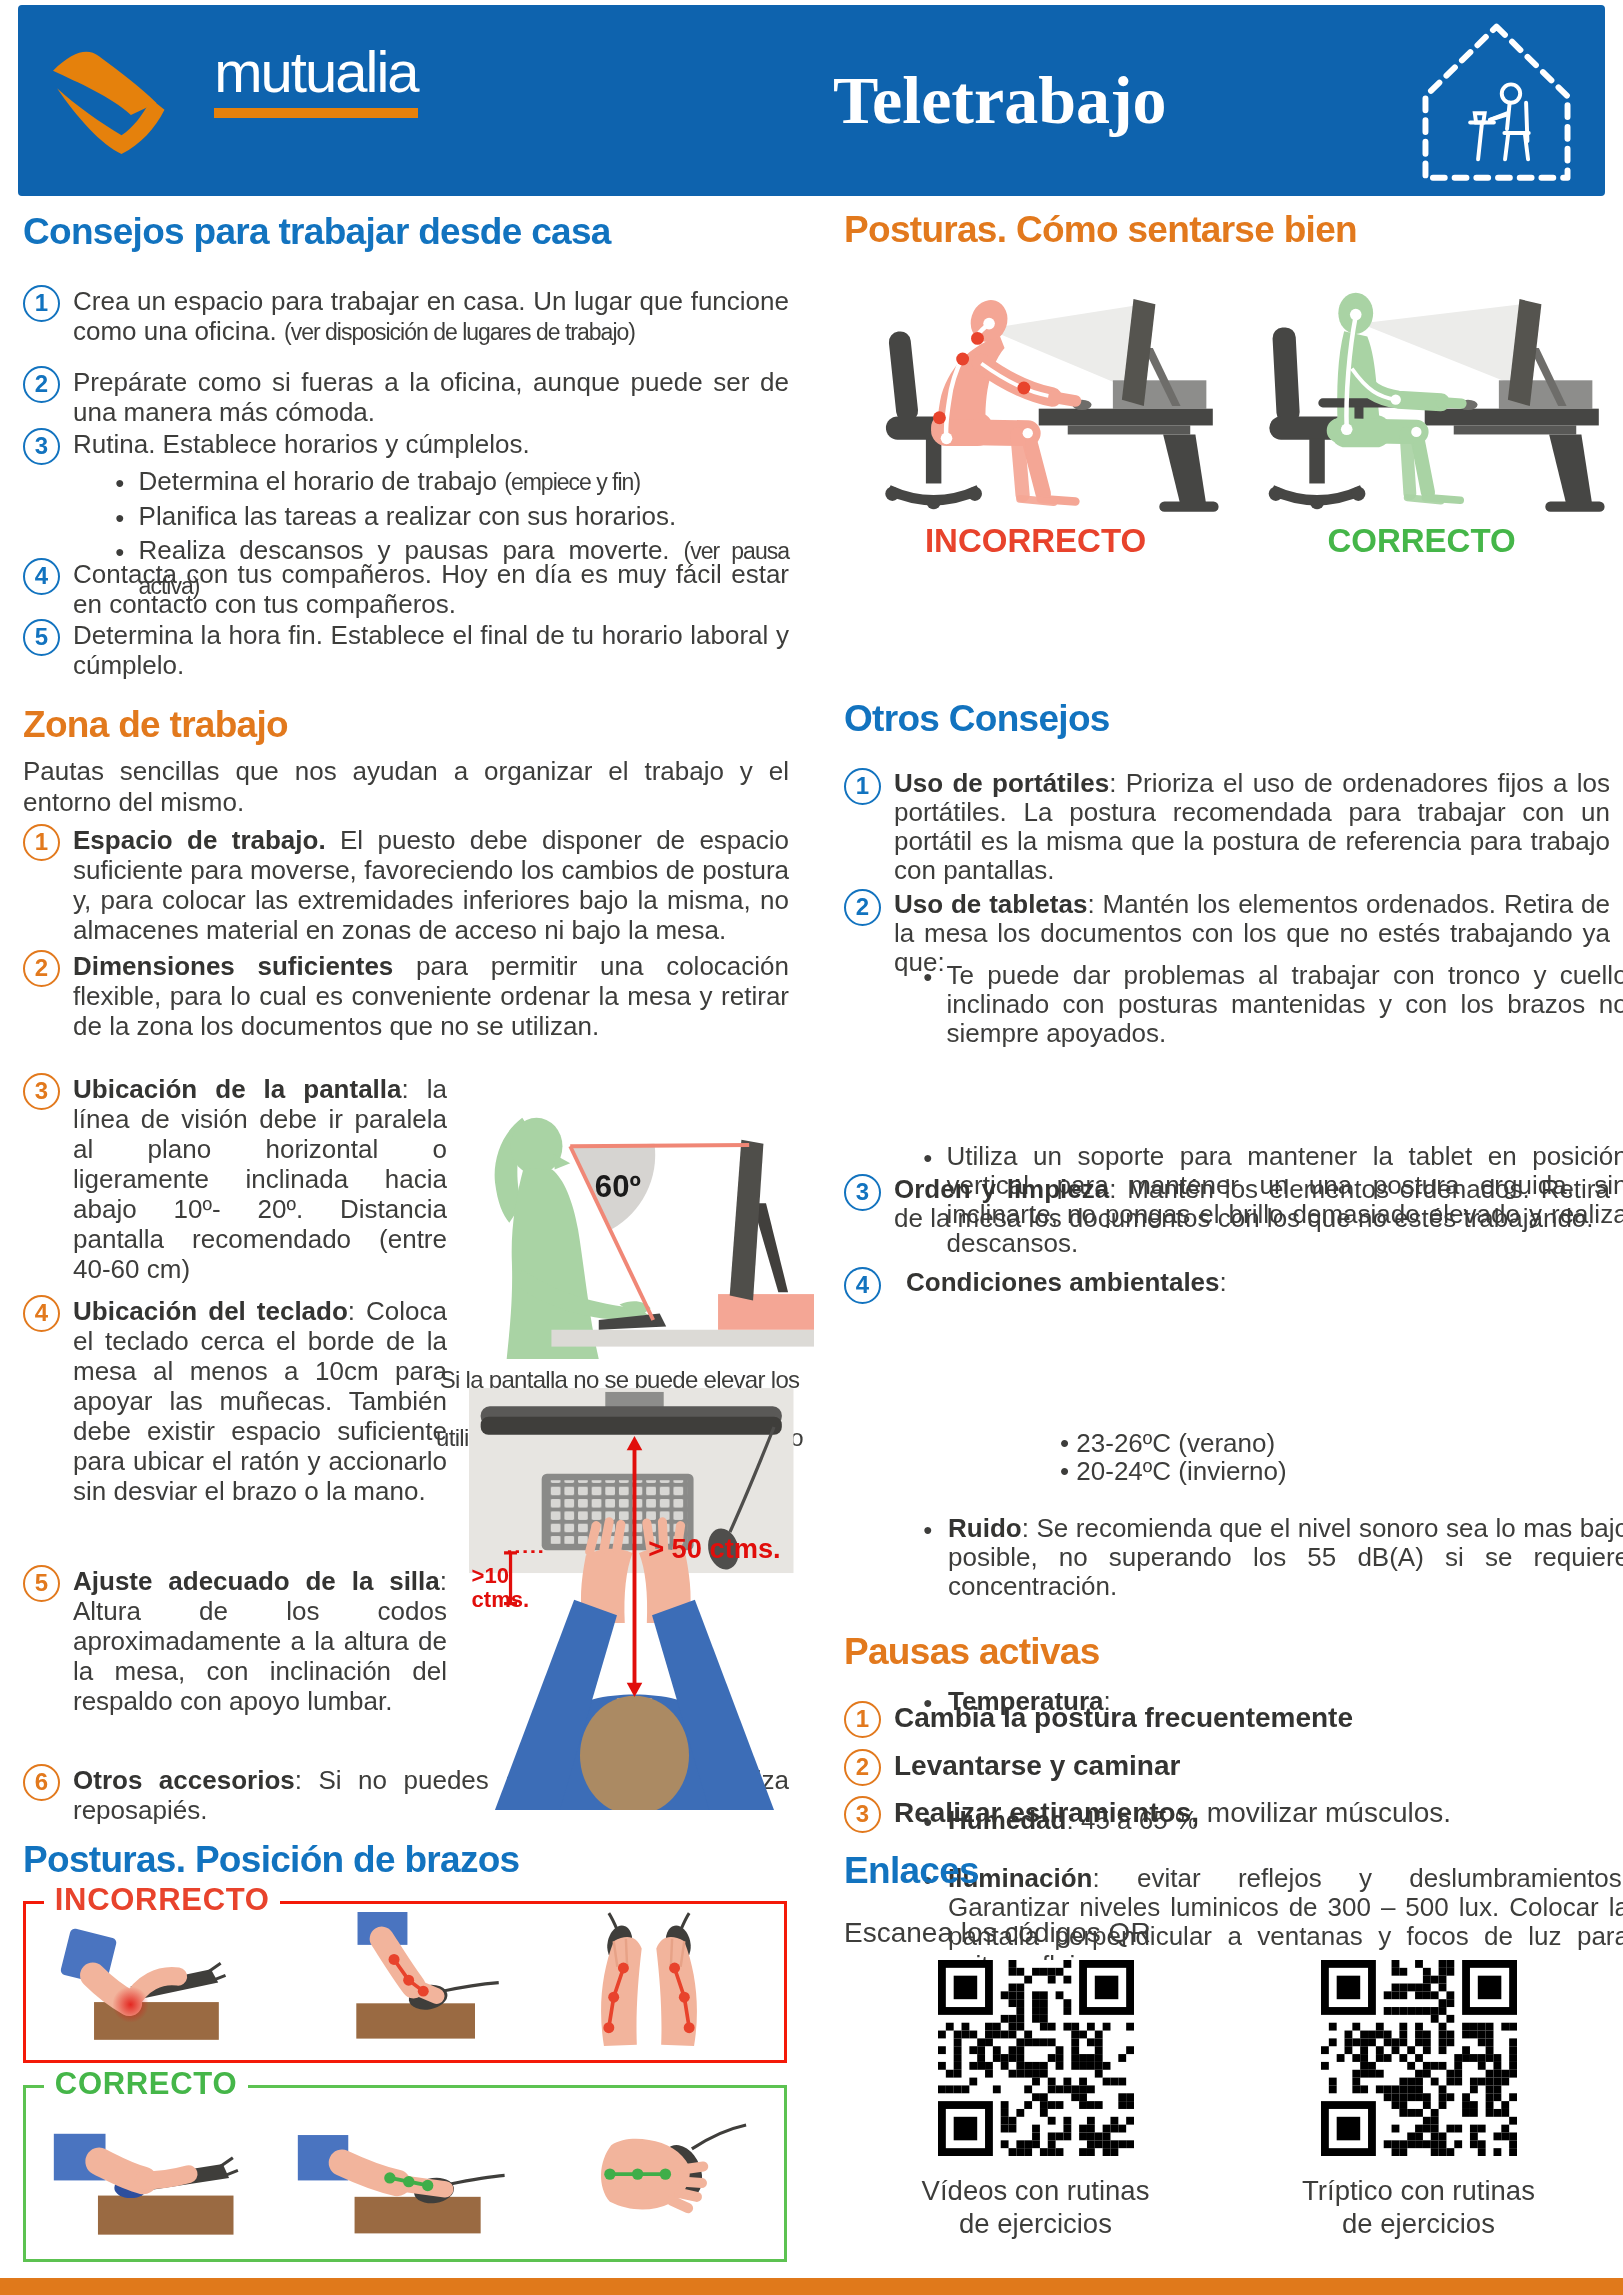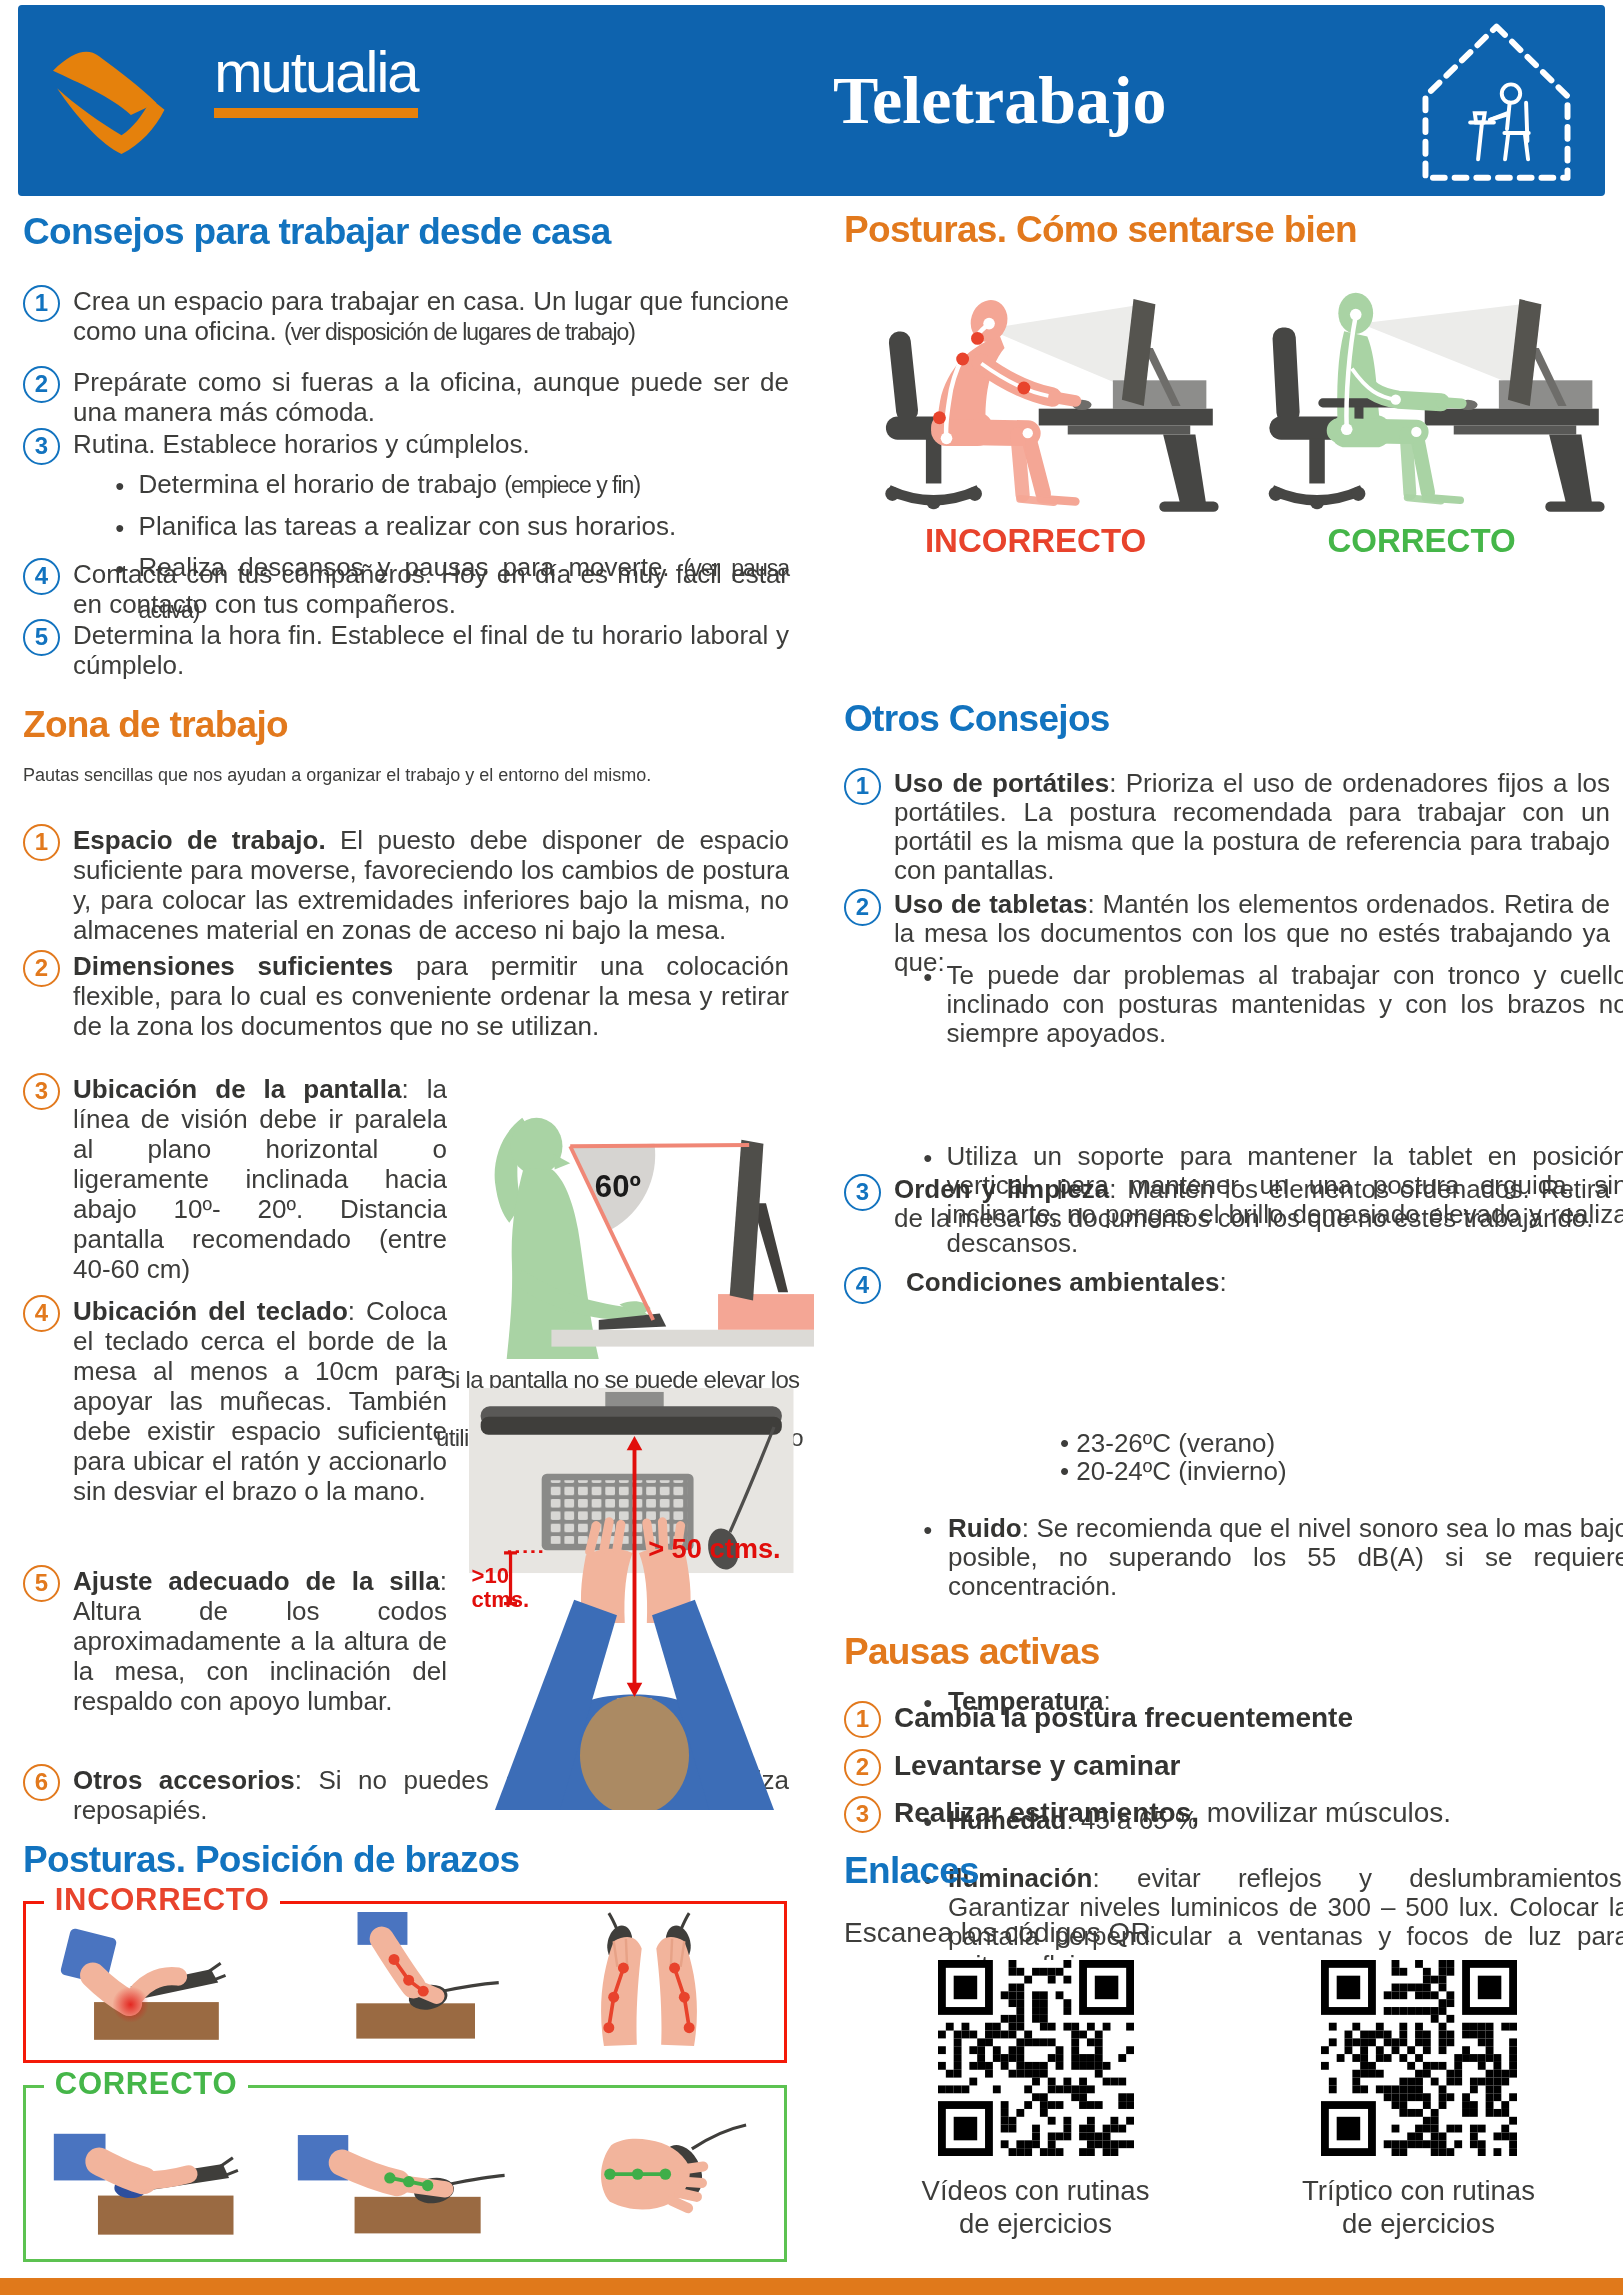--- a/index.html
+++ b/index.html
@@ -30,23 +30,23 @@
   .abs{position:absolute;left:0;}
   .item{display:flex;gap:13px;}
   .num{flex:0 0 37px;height:37px;border:2.6px solid;border-radius:50%;display:flex;
        align-items:center;justify-content:center;font-size:24px;font-weight:bold;
        box-sizing:border-box;margin-top:-1.3px;background:#fff;}
   .num.blue{color:var(--accent-blue);border-color:var(--accent-blue);}
   .num.orange{color:var(--accent-orange);border-color:var(--accent-orange);}
   .itext{flex:1;text-align:justify;font-size:26px;line-height:30px;}
   .lead{font-weight:bold;color:#343432;}
   .note{font-size:23px;letter-spacing:-1px;}
-  .b{position:relative;padding-left:23.6px;text-align:justify;font-size:26px;line-height:41px;}
+  .b{position:relative;padding-left:23.6px;text-align:justify;font-size:26px;line-height:34px;}
   .b::before{content:"●";position:absolute;left:0;top:1.3px;font-size:0.62em;}
-  .intro{font-size:18px;line-height:39px;text-align:justify;margin:0;}
+  .intro{font-size:26px;line-height:31px;text-align:justify;margin:0;}
   
   .cb{margin-left:42px;}
   
   .narrow{width:424px;}
   
   .fig{position:absolute;}
   .fig-caption{font-size:24px;line-height:29px;text-align:center;letter-spacing:-0.7px;margin-top:3.9px;}
   
   .pbox{position:absolute;background:#fff;}
   .pbox.inc{border:3.9px solid var(--red-border);}

